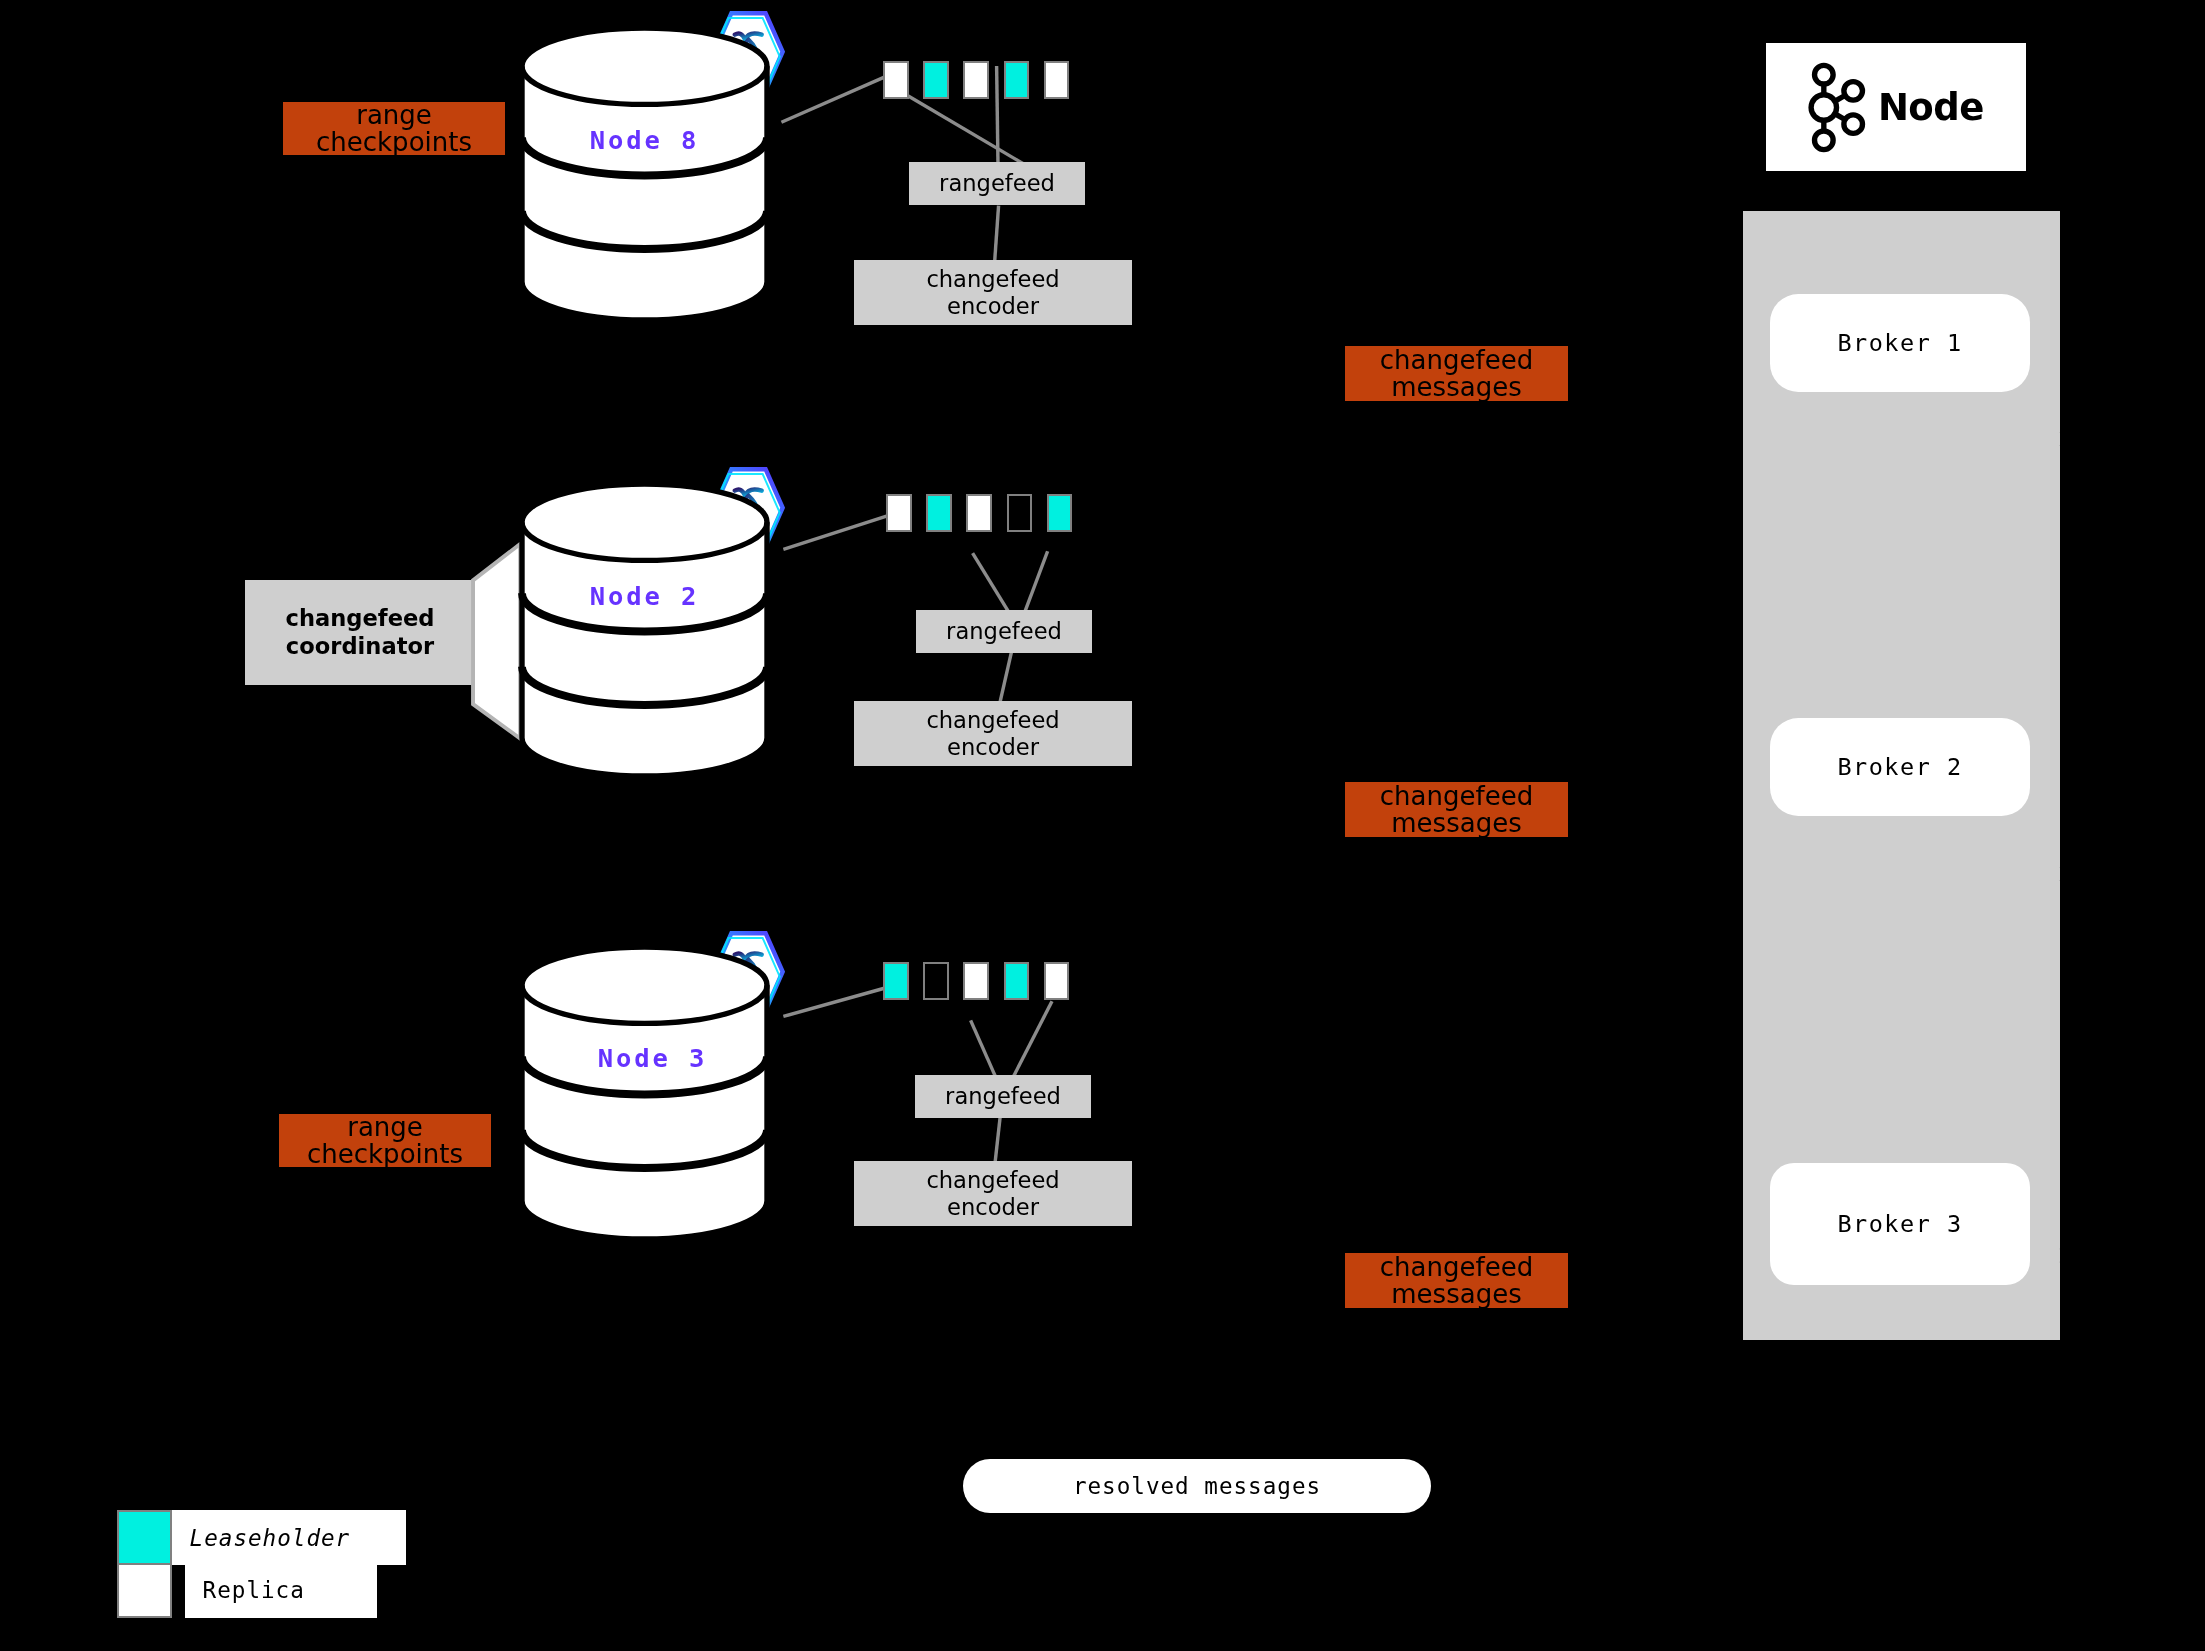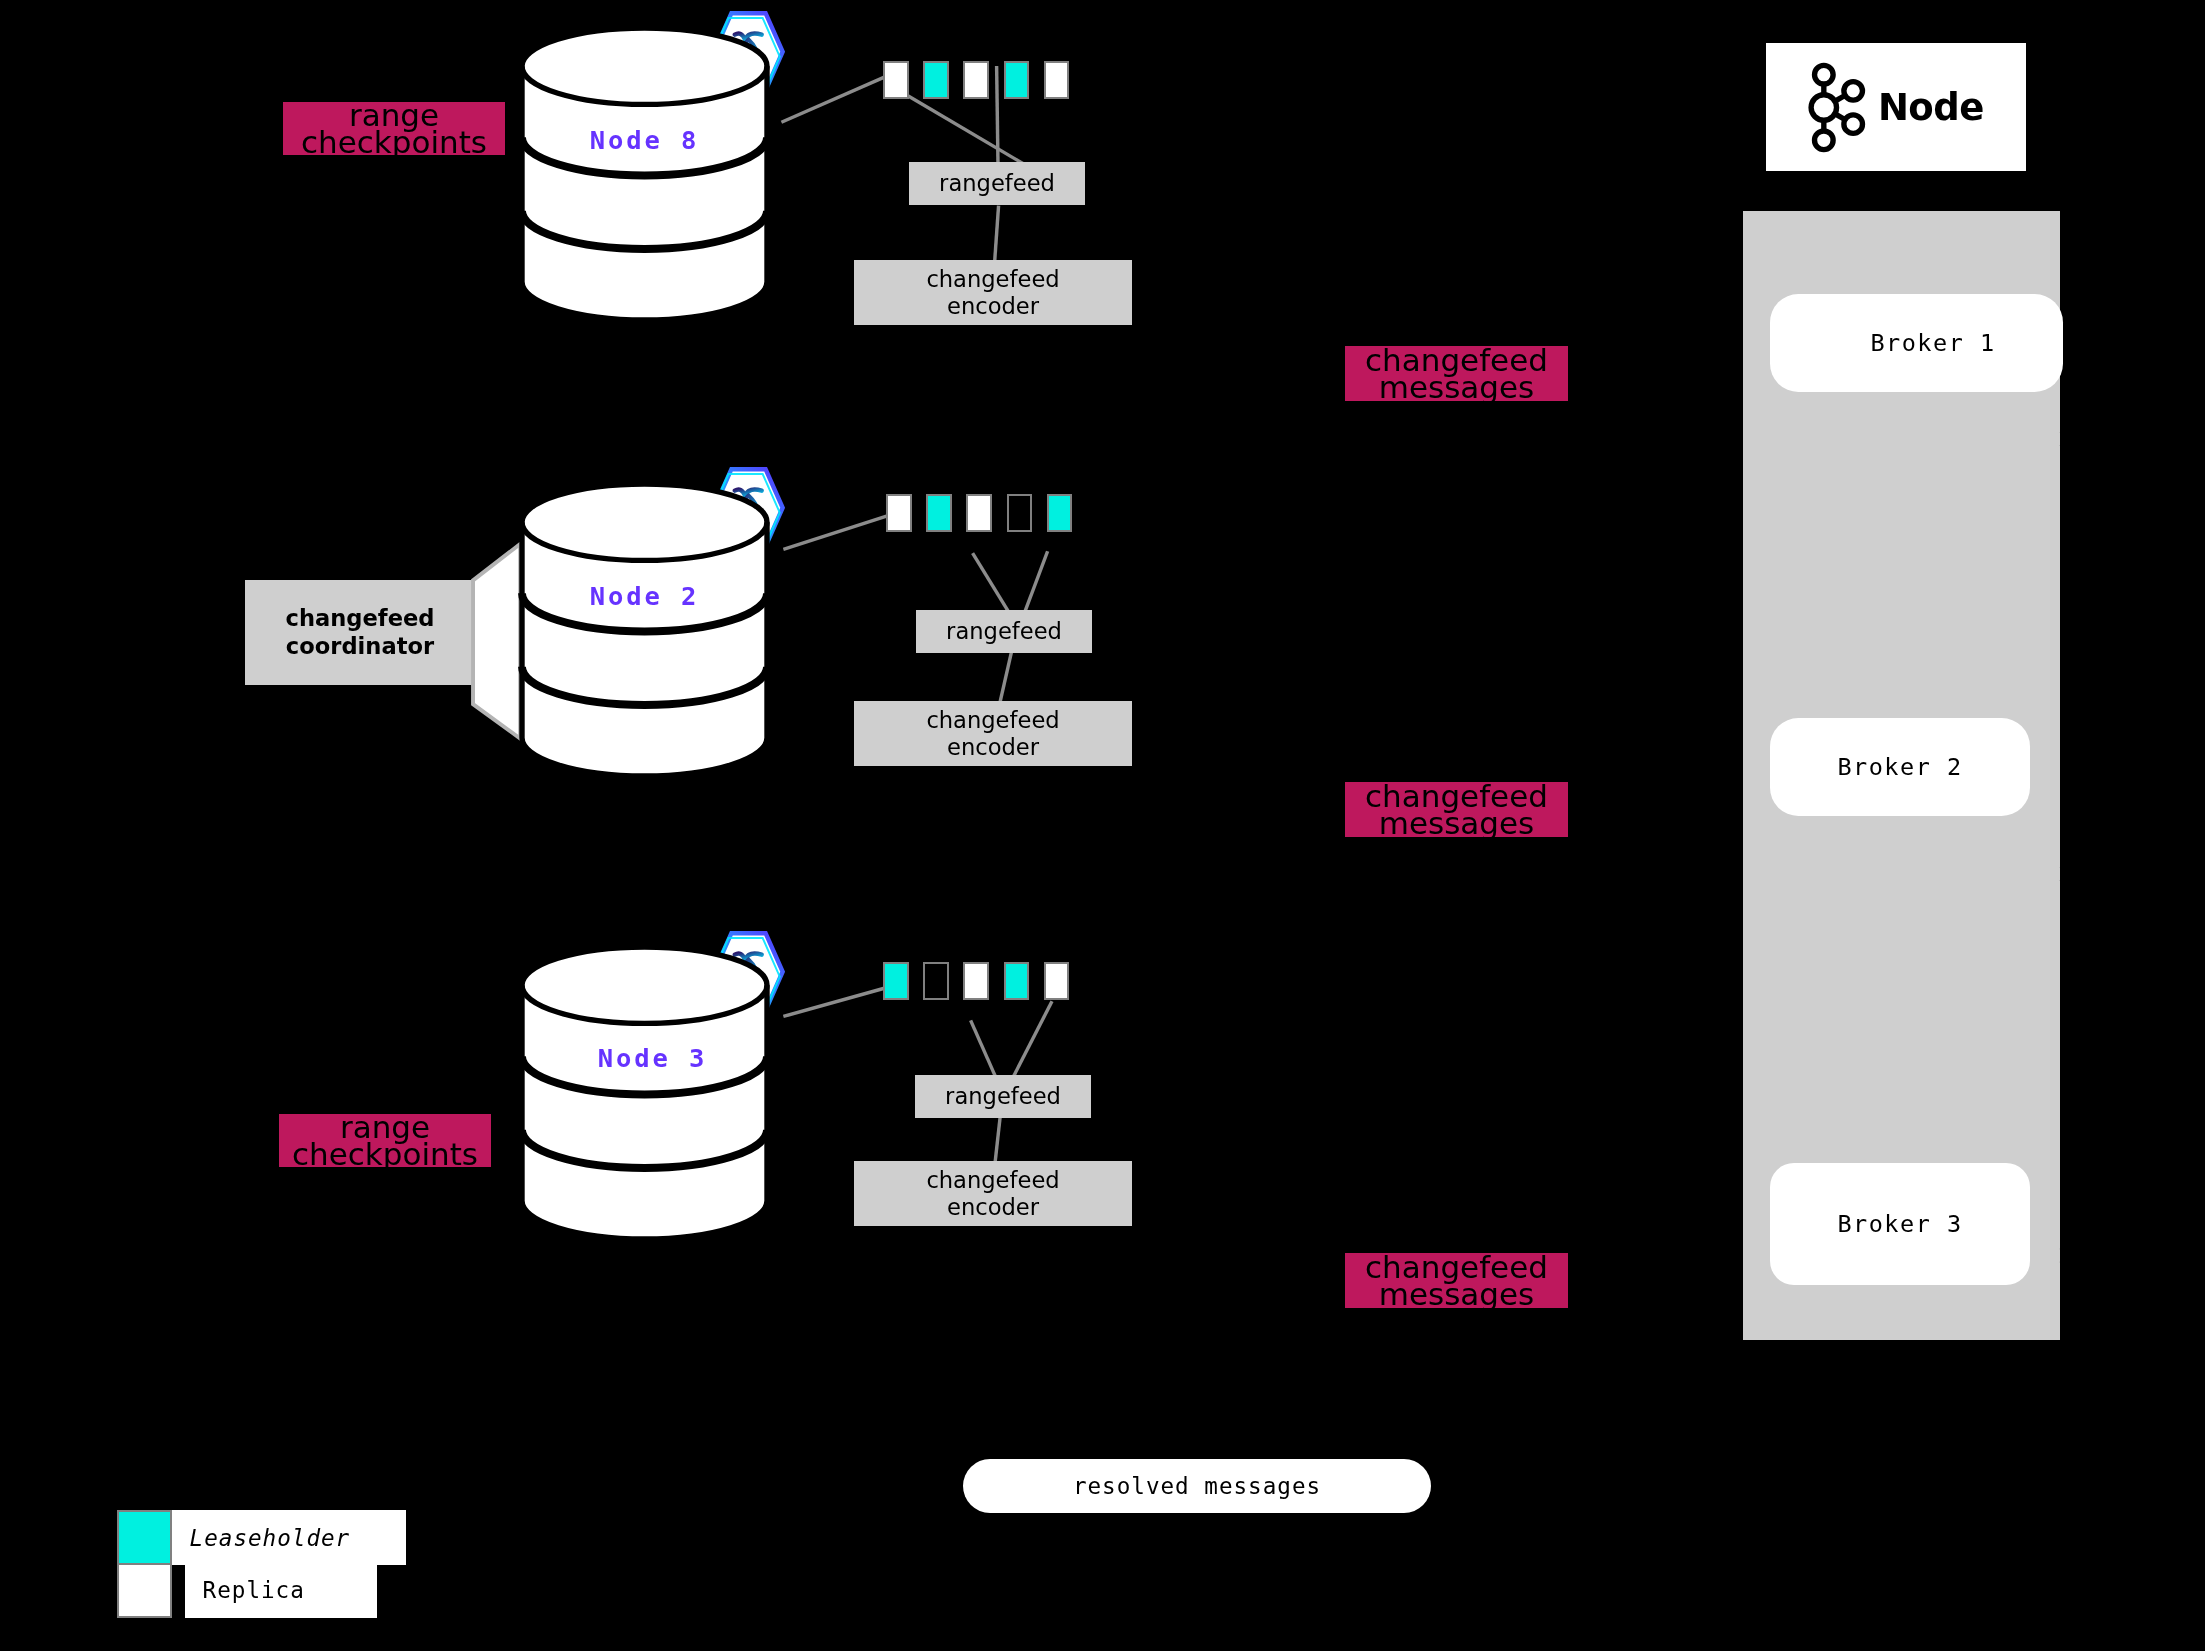--- a/index.html
+++ b/index.html
@@ -4,23 +4,23 @@
 <style>
   html,body{margin:0;padding:0;background:#000;}
   body{
     width:2205px;height:1652px;position:relative;overflow:hidden;
     font-family:"DejaVu Sans Mono","Liberation Mono",monospace;
   }
   .abs{position:absolute;}
 
   
   .wlabel{
-    background:#be185d;color:#000;
+    background:#c2410c;color:#000;
     font-family:"DejaVu Sans","Liberation Sans",sans-serif;
-    font-size:31px;line-height:26.5px;text-align:center;
+    font-size:26px;line-height:26.5px;text-align:center;
     white-space:pre-line;
     display:flex;align-items:center;justify-content:center;
   }
   
   .gbox{
     background:#cfcfcf;color:#000;
     font-family:"DejaVu Sans","Liberation Sans",sans-serif;
     font-size:22.6px;line-height:26.5px;text-align:center;white-space:pre-line;
     display:flex;align-items:center;justify-content:center;
     z-index:6;
@@ -284,21 +284,21 @@
 </div>
 
 <div class="kafka-body abs" style="left:1743px;top:211px;width:317px;height:1129px;"></div>
 
 <svg class="abs" style="left:2049px;top:294px;z-index:7;" width="29" height="1030" viewBox="0 0 60 2100">
   <polygon points="22,270 52,284 22,298 30,284" fill="#000"></polygon>
   <polygon points="22,1170 52,1184 22,1198 30,1184" fill="#000"></polygon>
   <polygon points="22,1960 52,1974 22,1988 30,1974" fill="#000"></polygon>
 </svg>
 
-<div class="broker abs" style="left:1770px;top:294px;width:260px;height:98px;padding-left:33px;">
+<div class="broker abs" style="left:1770px;top:294px;width:260px;height:98px;">
   <span>Broker 1</span>
 </div>
 <div class="broker abs" style="left:1770px;top:718px;width:260px;height:98px;">
   <span>Broker 2</span>
 </div>
 <div class="broker abs" style="left:1770px;top:1163px;width:260px;height:122px;border-radius:24px;">
   <span>Broker 3</span>
 </div>
 
 <div class="pill abs" style="left:963px;top:1459px;width:468px;height:54px;">

